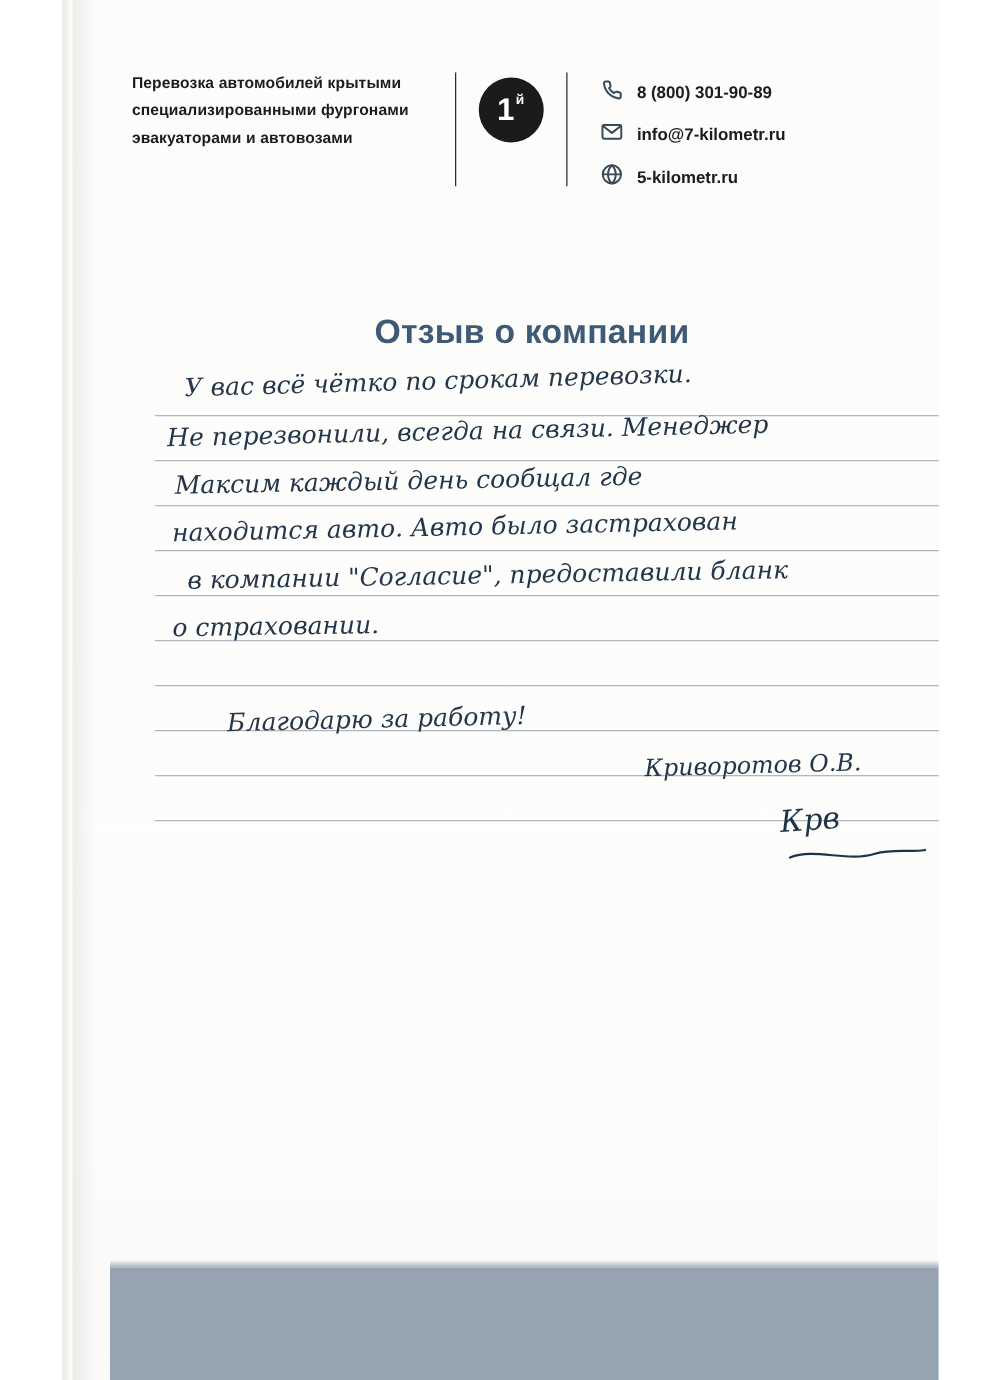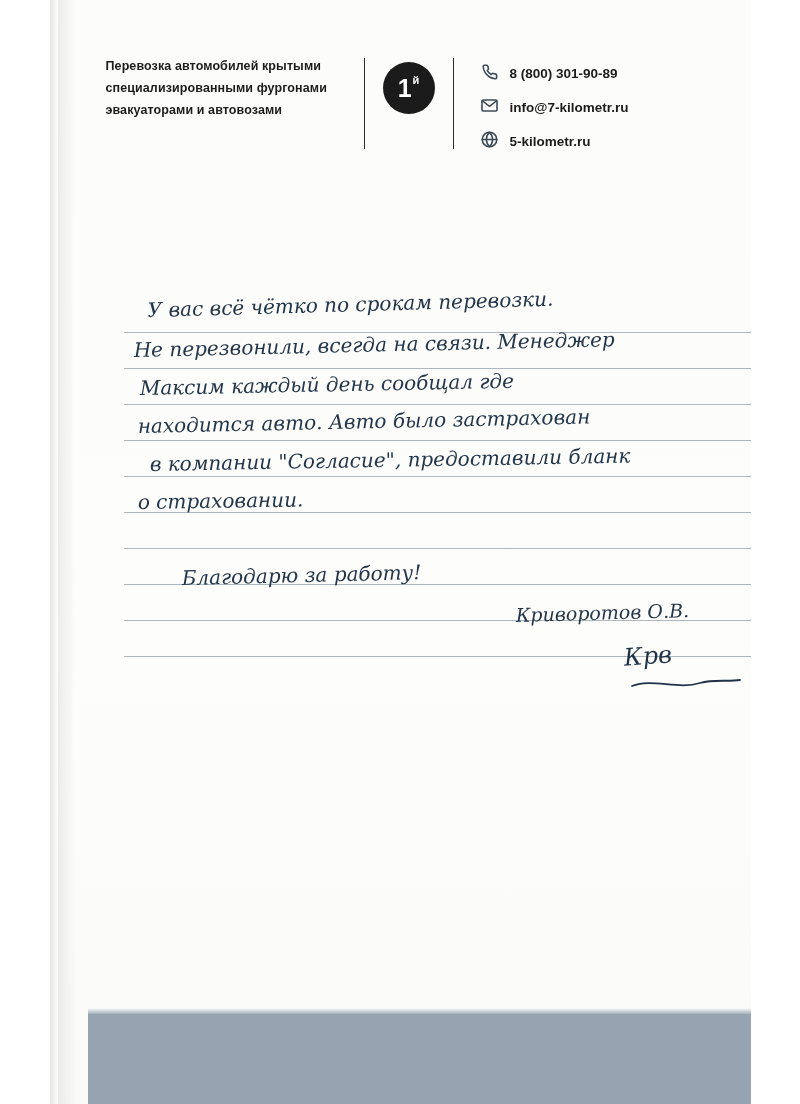--- a/index.html
+++ b/index.html
@@ -271,20 +271,21 @@
             <path d="M2.8 12h18.4"></path>
             <path d="M12 2.8c2.6 2.6 3.9 5.9 3.9 9.2s-1.3 6.6-3.9 9.2c-2.6-2.6-3.9-5.9-3.9-9.2S9.4 5.4 12 2.8z"></path>
           </svg>
         </span>
         <span>5-kilometr.ru</span>
       </div>
 
     </div>
   </div>
 
+  <div class="doc-title">Отзыв о компании</div>
 
   <div class="lines">
     <div class="rule"></div>
     <div class="rule"></div>
     <div class="rule"></div>
     <div class="rule"></div>
     <div class="rule"></div>
     <div class="rule"></div>
     <div class="rule"></div>
     <div class="rule"></div>

